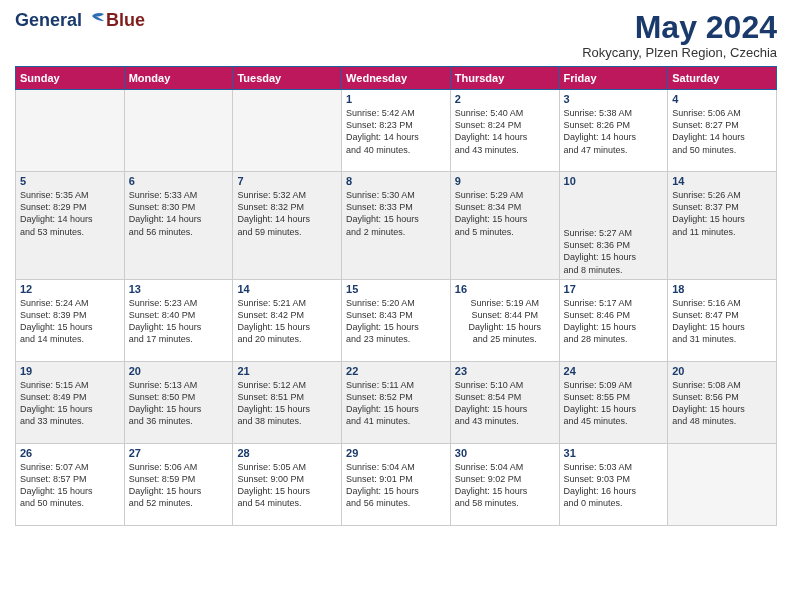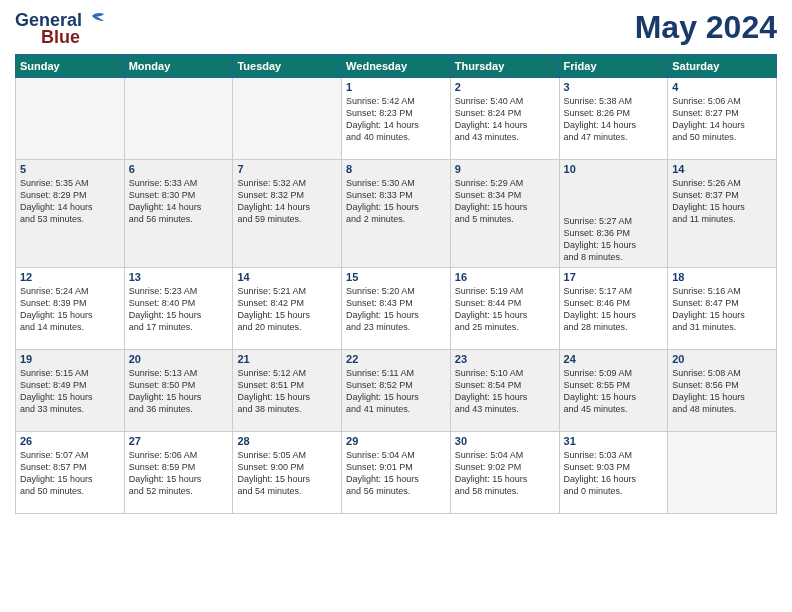--- a/index.html
+++ b/index.html
@@ -39,21 +39,21 @@
     .location {
       font-size: 13px;
       color: #333;
     }
     .calendar {
       width: 100%;
       border-collapse: collapse;
       border: 1px solid #ccc;
     }
     .calendar th {
-      background-color: #0f766e;
+      background-color: #be185d;
       color: white;
       font-size: 11px;
       font-weight: bold;
       padding: 5px 4px;
       text-align: left;
       border: 1px solid #2060a0;
     }
     .calendar td {
       vertical-align: top;
       border: 1px solid #ccc;
@@ -82,32 +82,33 @@
     .row-shaded td {
       background: #f0f0f0;
     }
   </style>
 </head>
 <body>
 
 <div class="page">
   <div class="header">
     <div class="logo">
-      <div style="display:flex;flex-direction:column;align-items:center">
+      <div style="display:flex;flex-direction:row;align-items:flex-end">
         <div style="display:flex;align-items:center">
           <span class="logo-blue" style="font-size:18px;font-weight:bold;color:#1a3a6b;">General</span>
           <svg width="22" height="18" viewBox="0 0 22 18" style="margin-left:2px">
             <path d="M8 4 C10 1, 16 0, 20 2 C18 4, 14 5, 12 4 C14 6, 18 7, 20 9 C16 9, 10 7, 8 4Z" fill="#2e6db4"></path>
           </svg>
         </div>
         <span style="font-size:18px;font-weight:bold;color:#7f1d1d;margin-top:-4px;">Blue</span>
       </div>
     </div>
     <div class="title-area">
       <div class="month-title">May 2024</div>
+      <div class="location">Rokycany, Plzen Region, Czechia</div>
     </div>
   </div>
 
   <table class="calendar">
     <thead>
       <tr>
       <th>Sunday</th>
           <th>Monday</th>
           <th>Tuesday</th>
           <th>Wednesday</th>
@@ -225,21 +226,21 @@
           </td>
           <td>
             <span class="day-number">15</span>
             <div class="day-info" style="white-space: pre-line;">Sunrise: 5:20 AM
 Sunset: 8:43 PM
 Daylight: 15 hours
 and 23 minutes.</div>
           </td>
           <td>
             <span class="day-number">16</span>
-            <div class="day-info" style="white-space: pre-line;">Sunrise: 5:19 AM
+            <div class="day-info" style="white-space: pre-line; text-align: center;">Sunrise: 5:19 AM
 Sunset: 8:44 PM
 Daylight: 15 hours
 and 25 minutes.</div>
           </td>
           <td>
             <span class="day-number">17</span>
             <div class="day-info" style="white-space: pre-line;">Sunrise: 5:17 AM
 Sunset: 8:46 PM
 Daylight: 15 hours
 and 28 minutes.</div>

